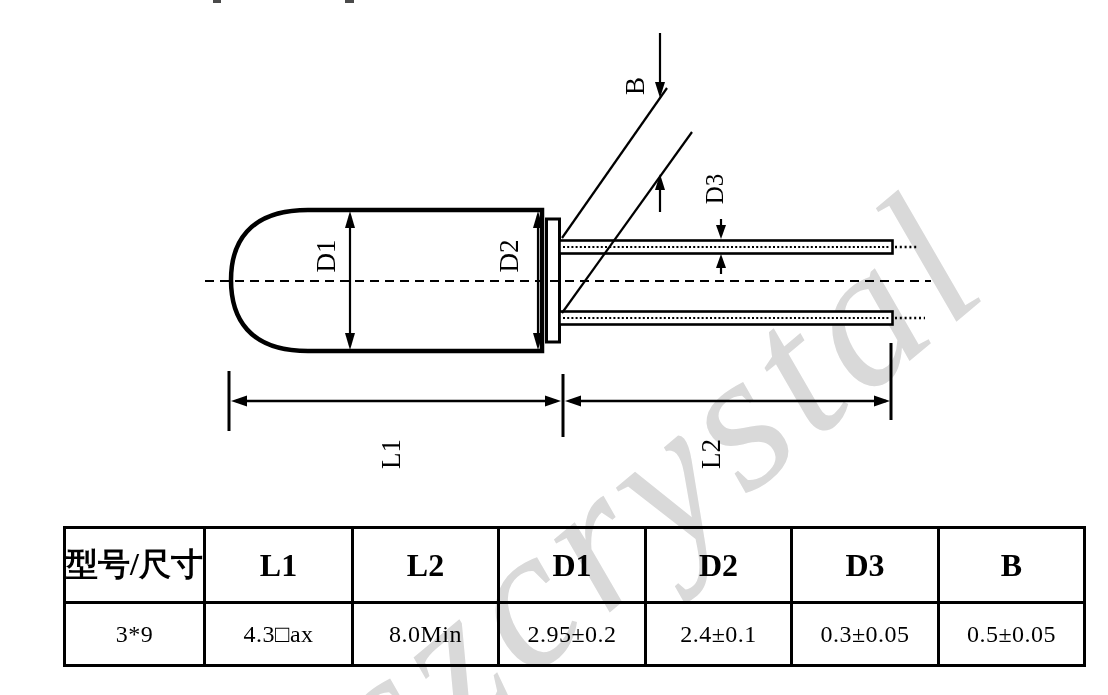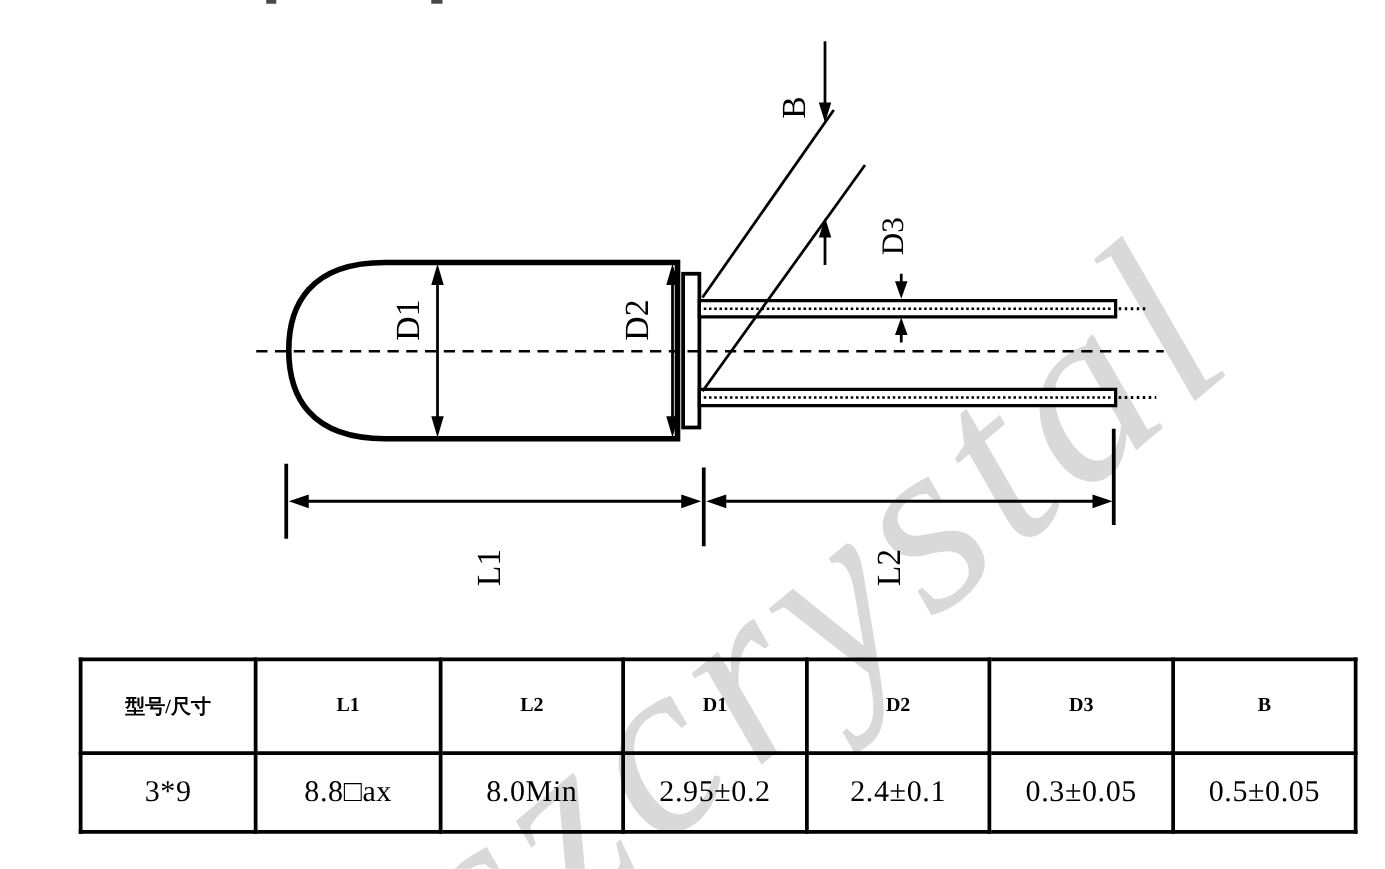--- a/index.html
+++ b/index.html
@@ -54,21 +54,21 @@
   table.spec td, table.spec th {
     border: 3px solid #000;
     text-align: center;
     vertical-align: middle;
     padding: 0;
     background: transparent;
     font-family: "Liberation Serif", serif;
   }
   table.spec tr.hdr  { height: 75px; }
   table.spec tr.data { height: 63px; padding-left: 48px; }
-  table.spec th { font-weight: bold; font-size: 16px; text-align: center; }
+  table.spec th { font-weight: bold; font-size: 32px; text-align: center; }
   table.spec td { font-weight: normal; font-size: 24px; letter-spacing: 0.5px; }
 </style>
 </head>
 <body>
 
 <div class="watermark" style="color: rgb(217, 217, 217);">szcrystal</div>
 
 <div class="top-frag f1"></div>
 <div class="top-frag f2"></div>
 
@@ -143,21 +143,21 @@
     <th>型号/尺寸</th>
     <th>L1</th>
     <th>L2</th>
     <th>D1</th>
     <th>D2</th>
     <th>D3</th>
     <th>B</th>
   </tr>
   <tr class="data">
     <td>3*9</td>
-    <td>8.8□ax</td>
+    <td>4.3□ax</td>
     <td>8.0Min</td>
     <td>2.95±0.2</td>
     <td>2.4±0.1</td>
     <td>0.3±0.05</td>
     <td>0.5±0.05</td>
   </tr>
 </tbody>
   </table>
 
 </body></html>

